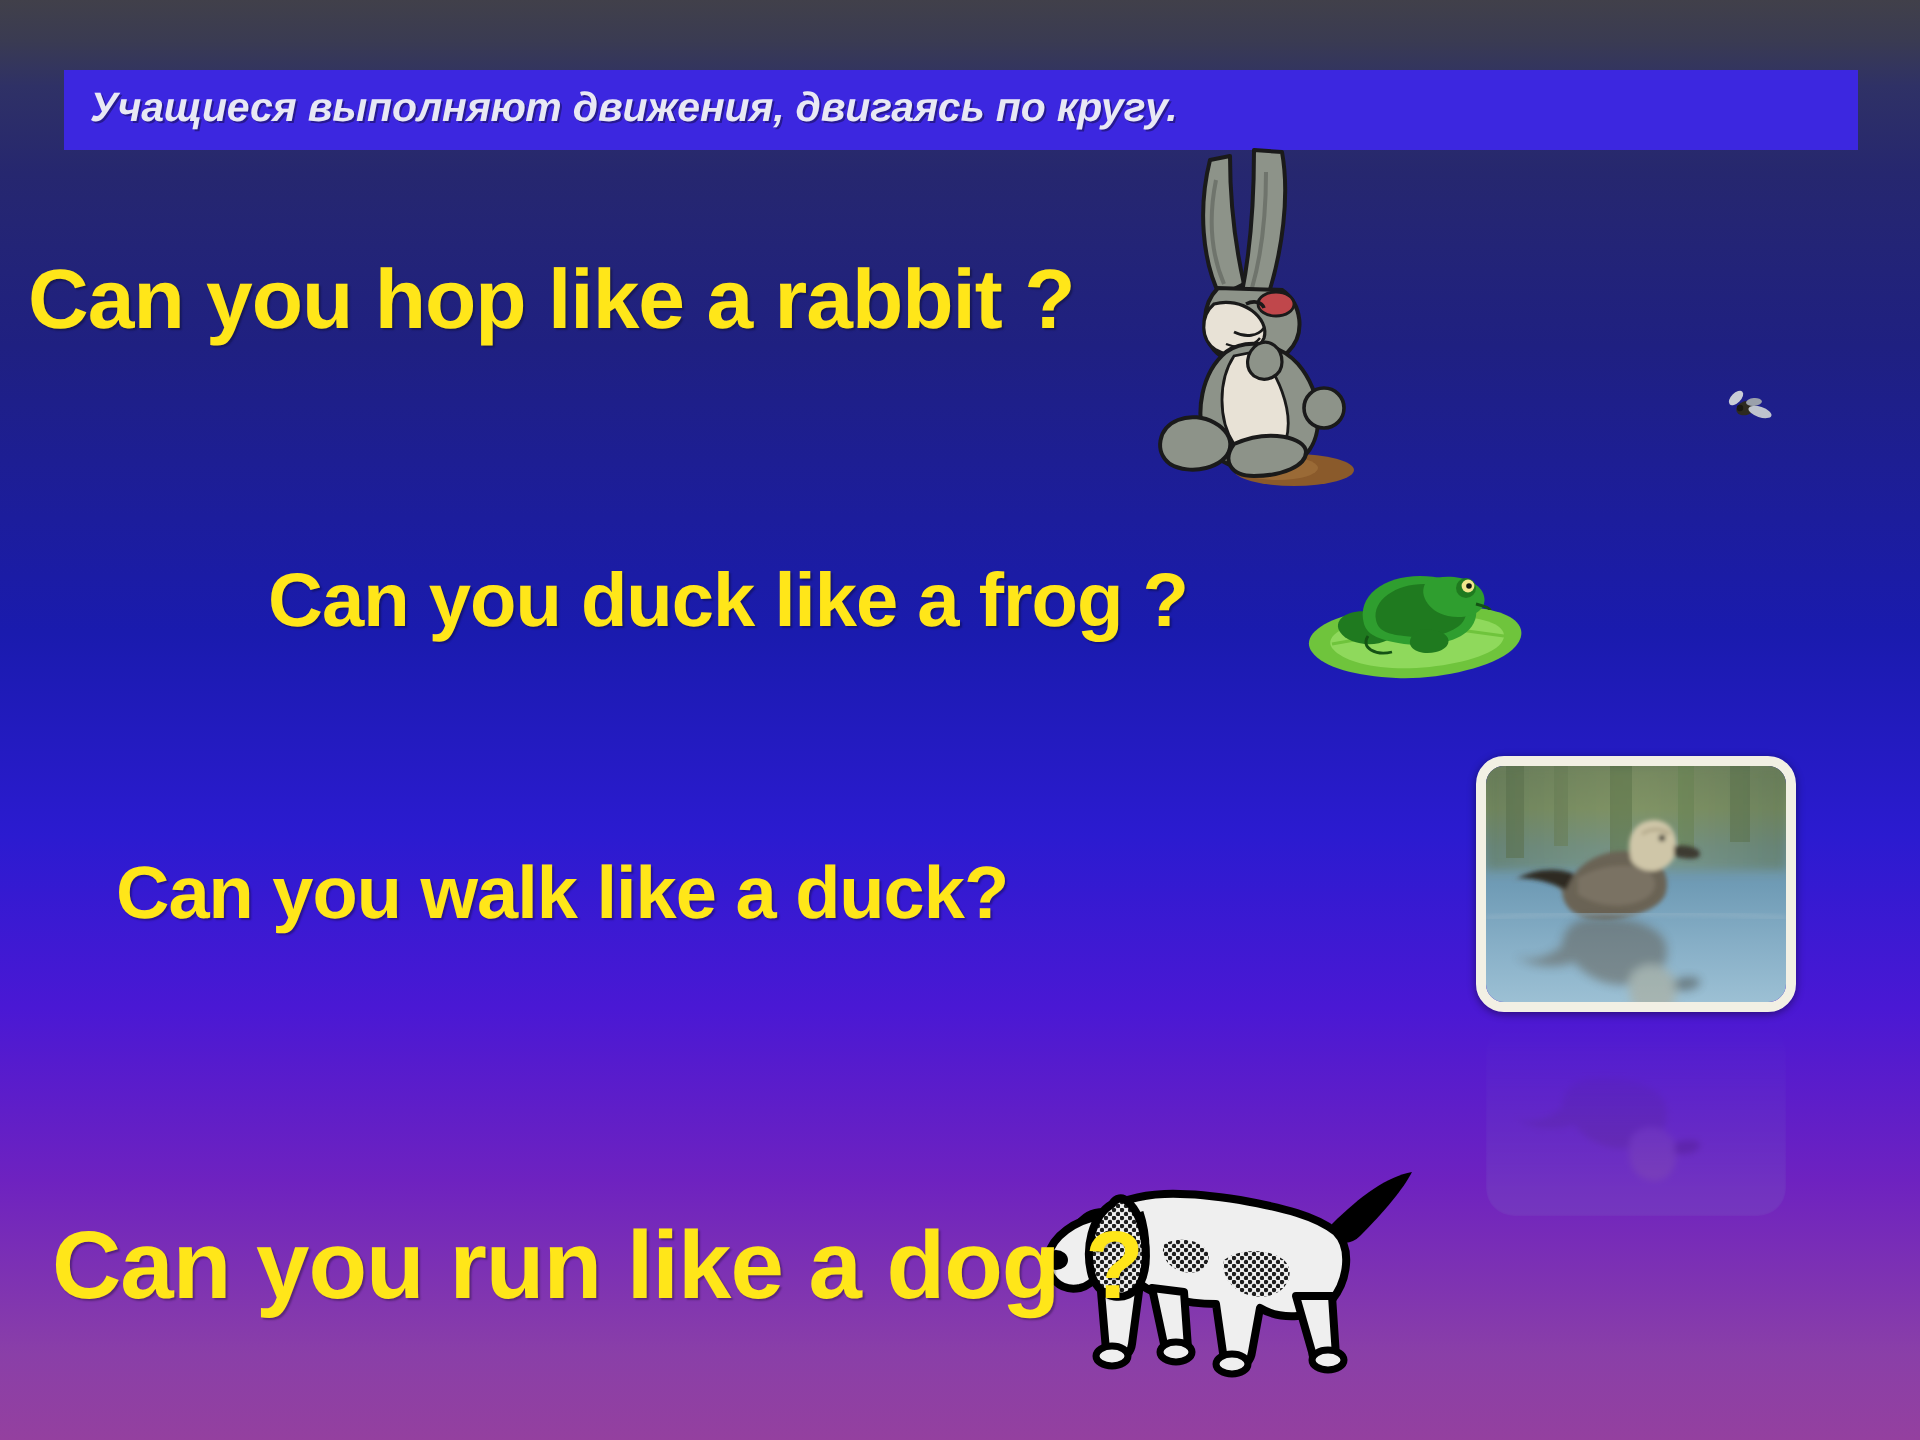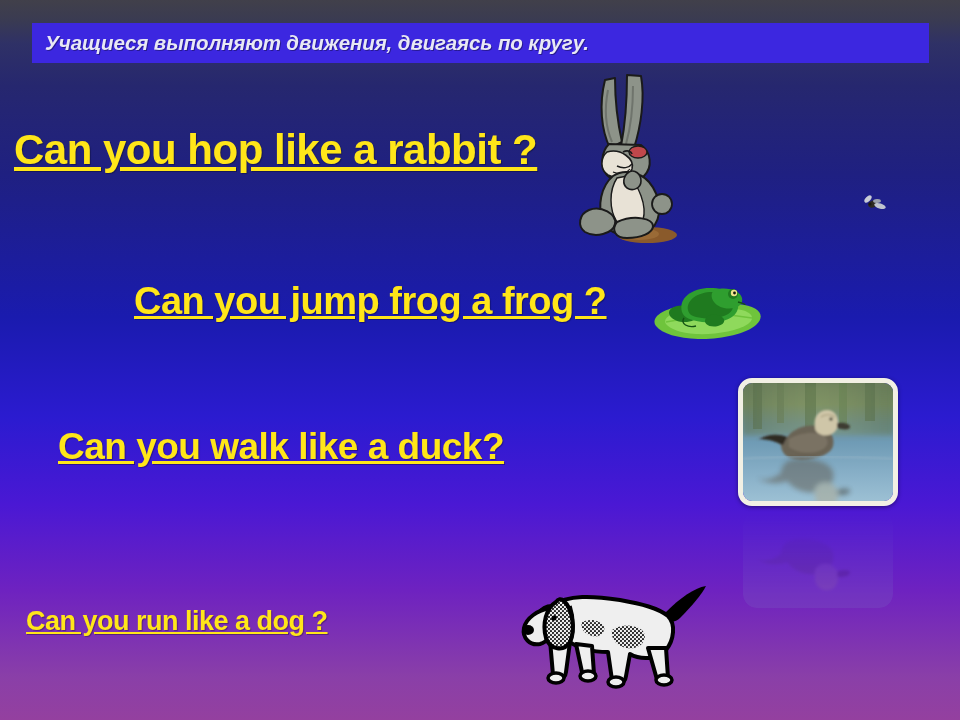--- a/index.html
+++ b/index.html
@@ -29,21 +29,21 @@
         #4a18d4 70%,
         #6e22c0 82%,
         #8a3fa8 94%,
         #94409f 100%);
   }
 
   
   #banner {
     position: absolute;
     left: 33px;
-    top: 24px;
+    top: 36px;
     width: 895px;
     height: 38px;
     background: #3c27e0;
     box-shadow: 0 0 0 1px #3c27e0;
   }
   #banner-text {
     position: absolute;
     left: 12px;
     top: 50%;
     transform: translateY(-52%);
@@ -57,26 +57,25 @@
   }
 
   
   .q-line {
     position: absolute;
     color: #ffe619;
     font-weight: bold;
     white-space: nowrap;
     letter-spacing: -0.5px;
     text-shadow: 1px 1px 1px rgba(0,0,0,0.30);
-    text-decoration: underline;
   }
   #q1 { left: 14px;  top: 126px; font-size: 42px; }
   #q2 { left: 134px; top: 280px; font-size: 38px; }
   #q3 { left: 58px;  top: 426px; font-size: 37px; }
-  #q4 { left: 26px;  top: 606px; font-size: 27px; }
+  #q4 { left: 26px;  top: 606px; font-size: 48px; }
 
   
   .art { position: absolute; }
 
   
   #rabbit { left: 565px; top: 72px; width: 125px; height: 180px; }
 
   
   #frog { left: 648px; top: 282px; width: 118px; height: 62px; }
 
@@ -300,17 +299,17 @@
       <ellipse cx="40" cy="110" rx="8" ry="5" fill="#efefef" stroke="#000000" stroke-width="3.5"></ellipse>
       <ellipse cx="72" cy="108" rx="8" ry="5" fill="#efefef" stroke="#000000" stroke-width="3.5"></ellipse>
       <ellipse cx="100" cy="114" rx="8" ry="5" fill="#efefef" stroke="#000000" stroke-width="3.5"></ellipse>
       <ellipse cx="148" cy="112" rx="8" ry="5" fill="#efefef" stroke="#000000" stroke-width="3.5"></ellipse>
 
       <path d="M54 38 C58 50 58 64 54 74" stroke="#000000" stroke-width="3.5" fill="none"></path>
     </svg>
   </div>
 
   <div class="q-line" id="q1">Can  you hop like  a rabbit ?</div>
-  <div class="q-line" id="q2">Can you jump frog a frog ?</div>
+  <div class="q-line" id="q2">Can you duck like a frog ?</div>
   <div class="q-line" id="q3">Can you walk like a duck?</div>
   <div class="q-line" id="q4">Can you run like a dog ?</div>
 
 </div>
 
 </body></html>

